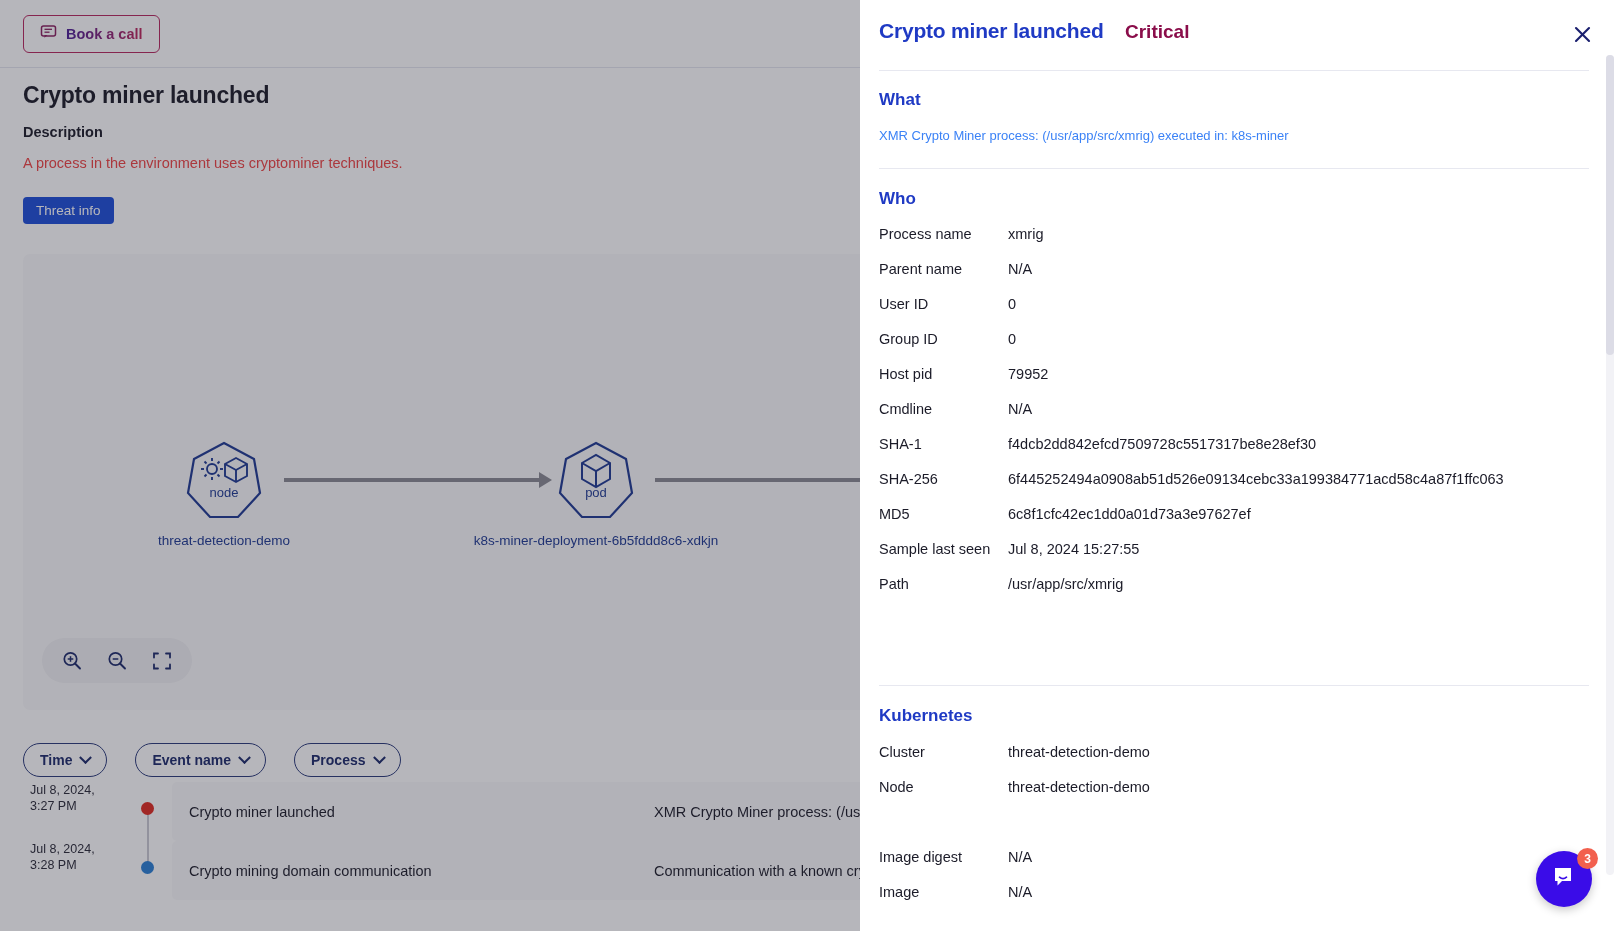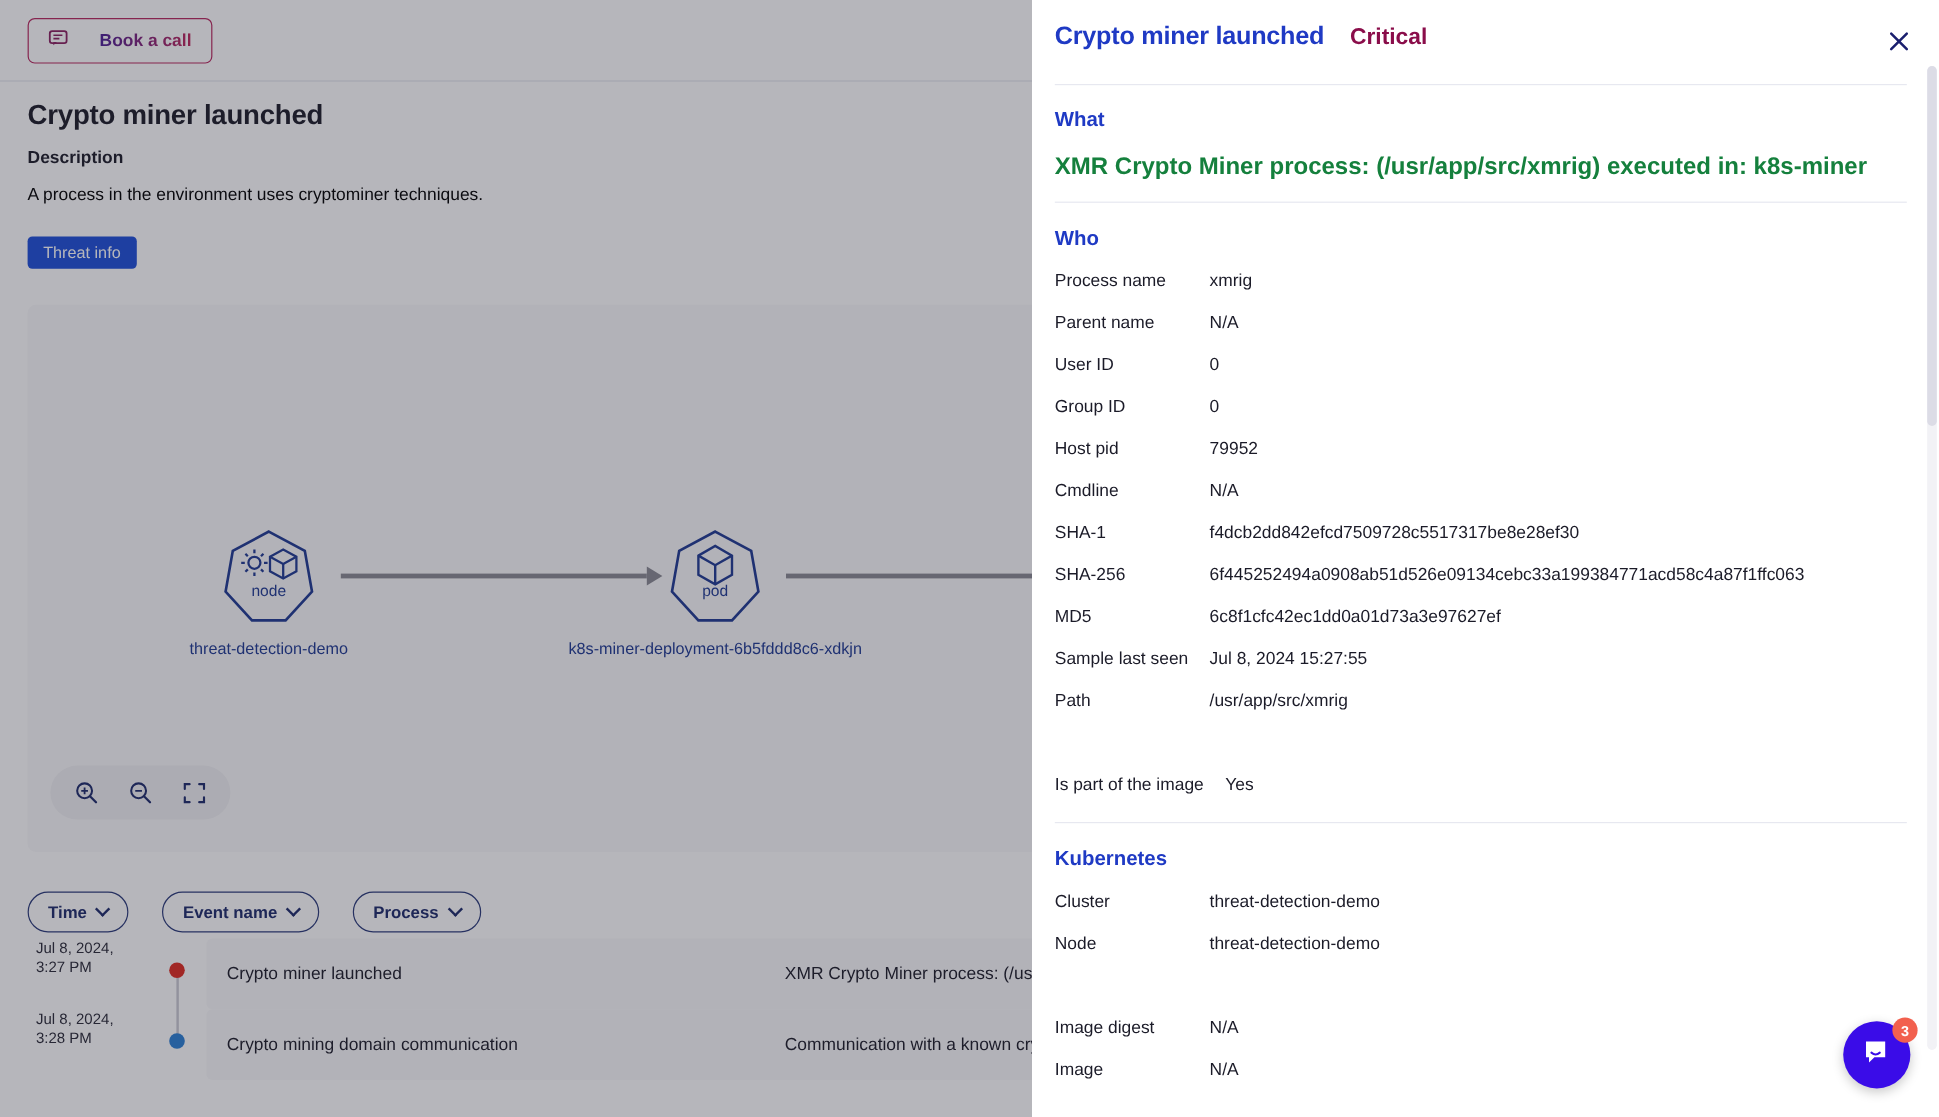--- a/index.html
+++ b/index.html
@@ -16,21 +16,21 @@
     background: #ffffff;
   }
   #topbar {
     position: absolute; left: 0; top: 0; width: 1616px; height: 68px;
     border-bottom: 1px solid #e4e6ef;
     background: #ffffff;
   }
   #book-call {
     position: absolute; left: 23px; top: 15px;
     height: 38px; padding: 0 16px;
-    display: flex; align-items: center; gap: 26px;
+    display: flex; align-items: center; gap: 9px;
     border: 1px solid #b8285f;
     border-radius: 6px;
     background: transparent;
     font-size: 14.5px; font-weight: bold;
     color: #5b1f8a;
     cursor: pointer;
   }
   #book-call .bc-label {
     background: linear-gradient(90deg,#4a1f96 0%, #c0265a 100%);
     -webkit-background-clip: text; background-clip: text;
@@ -42,21 +42,21 @@
     position: absolute; left: 23px; top: 82px;
     font-size: 23px; font-weight: bold; color: #1b1b28;
     letter-spacing: -0.2px;
   }
   #desc-head {
     position: absolute; left: 23px; top: 124px;
     font-size: 14.5px; font-weight: bold; color: #1b1b28;
   }
   #desc-text {
     position: absolute; left: 23px; top: 155px;
-    font-size: 14.5px; color: #000000;
+    font-size: 14.5px; color: #ef4444;
   }
   #threat-info {
     position: absolute; left: 23px; top: 197px;
     height: 27px; padding: 0 13px;
     display: flex; align-items: center;
     background: #1d4ed8; color: #ffffff;
     border: none; border-radius: 4px;
     font-size: 13.5px; cursor: pointer;
   }
 
@@ -167,21 +167,21 @@
   .hr {
     position: absolute; left: 19px; width: 710px; height: 1px;
     background: #e7e8f0;
   }
   .sec-head {
     position: absolute; left: 19px;
     font-size: 17px; font-weight: bold; color: #1f3ac4;
   }
   .sec-body {
     position: absolute; left: 19px;
-    font-size: 20px; color: #15803d; font-weight: bold;
+    font-size: 13px; color: #3b82f6;
   }
   .kv { position: absolute; left: 19px; width: 720px; height: 35px; }
   .kv .k { position: absolute; left: 0; top: 0; font-size: 14.5px; color: #1b1b28; }
   .kv .v { position: absolute; left: 129px; top: 0; font-size: 14.5px; color: #1b1b28; white-space: nowrap; }
 
   
   #panel-scroll-track {
     position: absolute; right: 2px; top: 55px;
     width: 8px; height: 820px; border-radius: 4px;
     background: #f2f2f6;
@@ -409,24 +409,20 @@
     <span class="v">6c8f1cfc42ec1dd0a01d73a3e97627ef</span>
   </div>
   <div class="kv" style="top:541px;">
     <span class="k">Sample last seen</span>
     <span class="v">Jul 8, 2024 15:27:55</span>
   </div>
   <div class="kv" style="top:576px;">
     <span class="k">Path</span>
     <span class="v">/usr/app/src/xmrig</span>
   </div>
-  <div class="kv" style="top:646px;">
-    <span class="k">Is part of the image</span>
-    <span class="v" style="left:142px;">Yes</span>
-  </div>
 
   <div class="hr" style="top:685px;"></div>
 
   <div class="sec-head" style="top:706px;text-align:center;">Kubernetes</div>
 
   <div class="kv" style="top:744px;">
     <span class="k">Cluster</span>
     <span class="v">threat-detection-demo</span>
   </div>
   <div class="kv" style="top:779px;">

